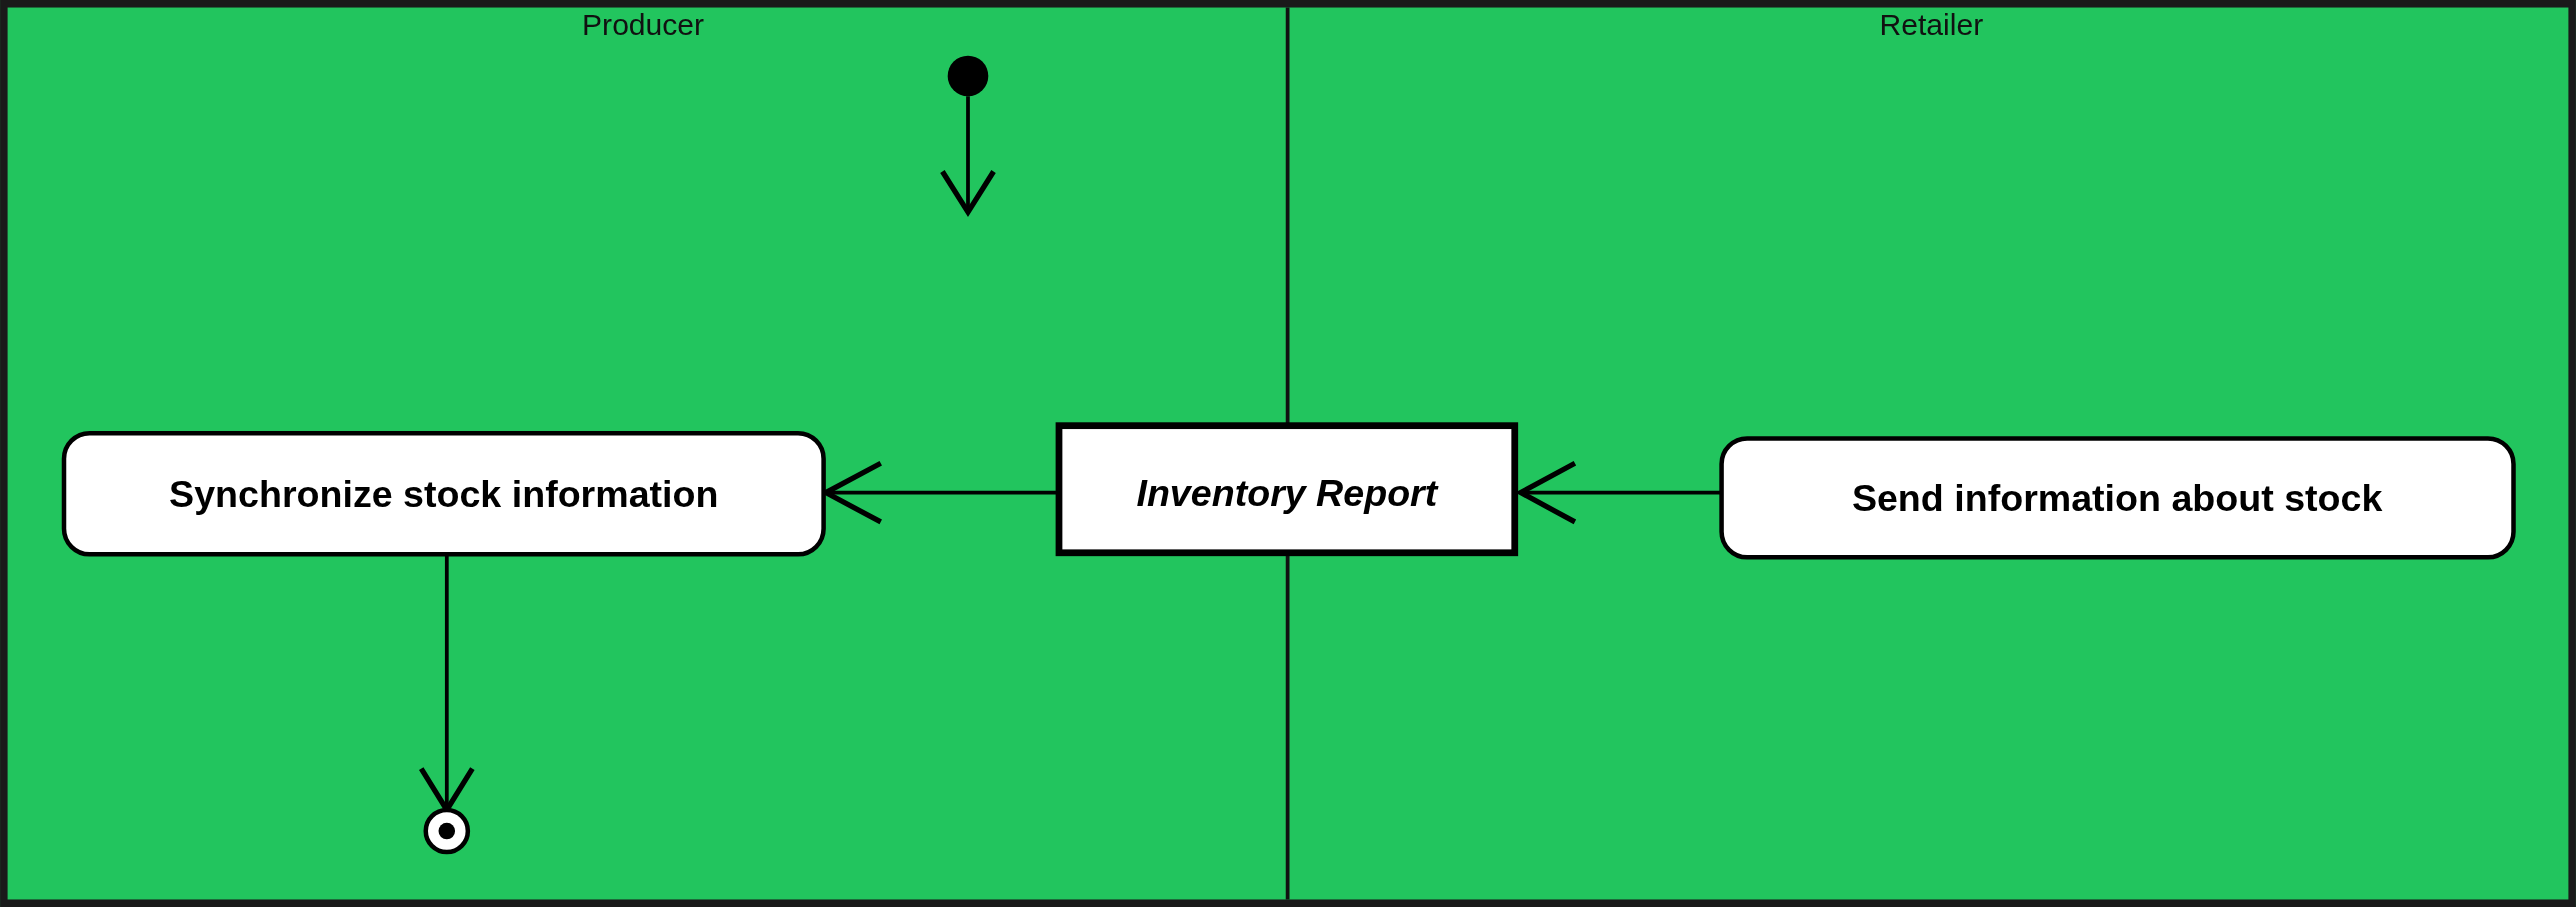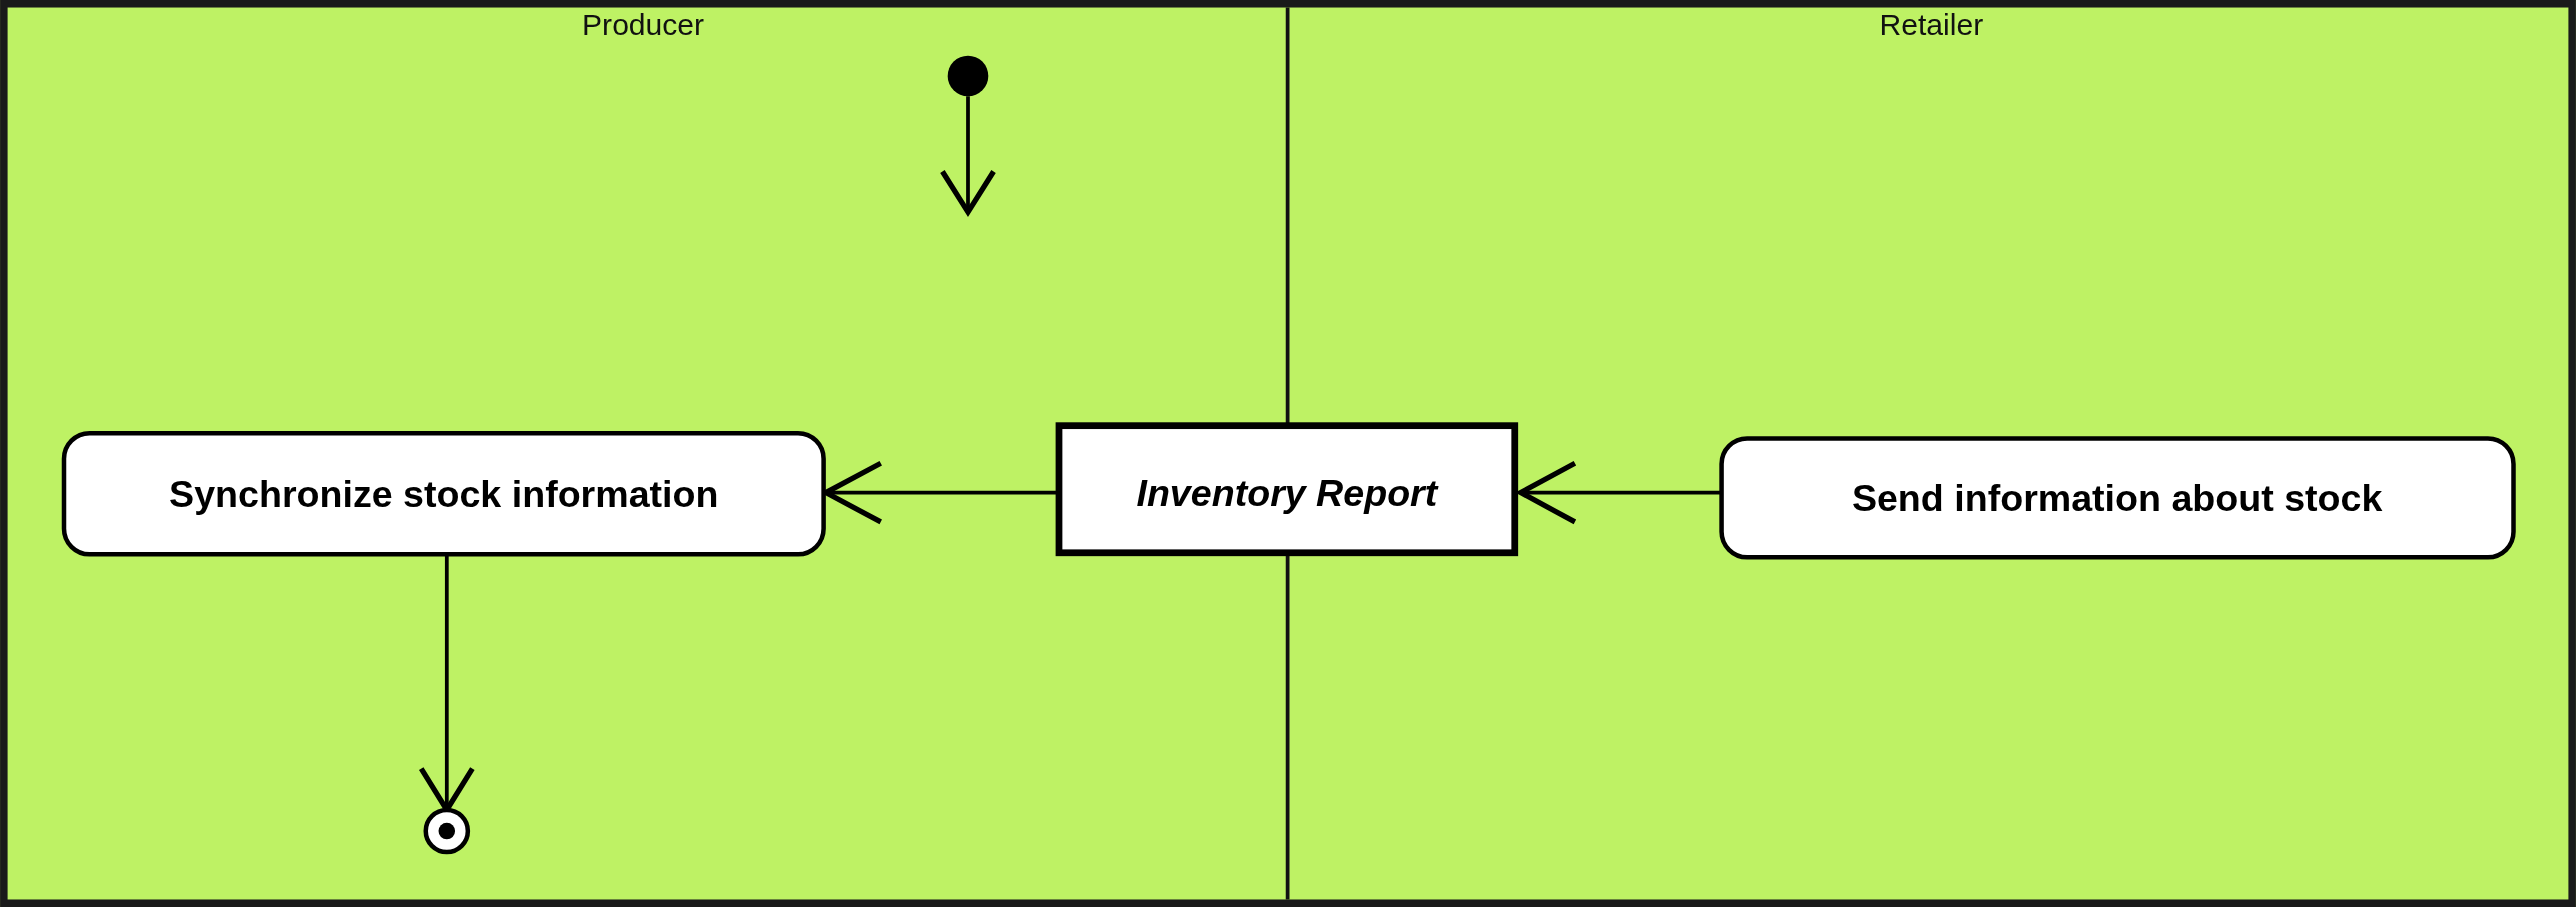--- a/index.html
+++ b/index.html
@@ -5,21 +5,21 @@
 <style>
   html, body {
     margin: 0;
     padding: 0;
     background: #ffffff;
   }
   #canvas {
     position: relative;
     width: 2576px;
     height: 907px;
-    background: #bef264;
+    background: #22c55e;
     font-family: "Liberation Sans", sans-serif;
     overflow: hidden;
   }
   #diagram-svg {
     position: absolute;
     top: 0;
     left: 0;
     width: 2576px;
     height: 907px;
   }

